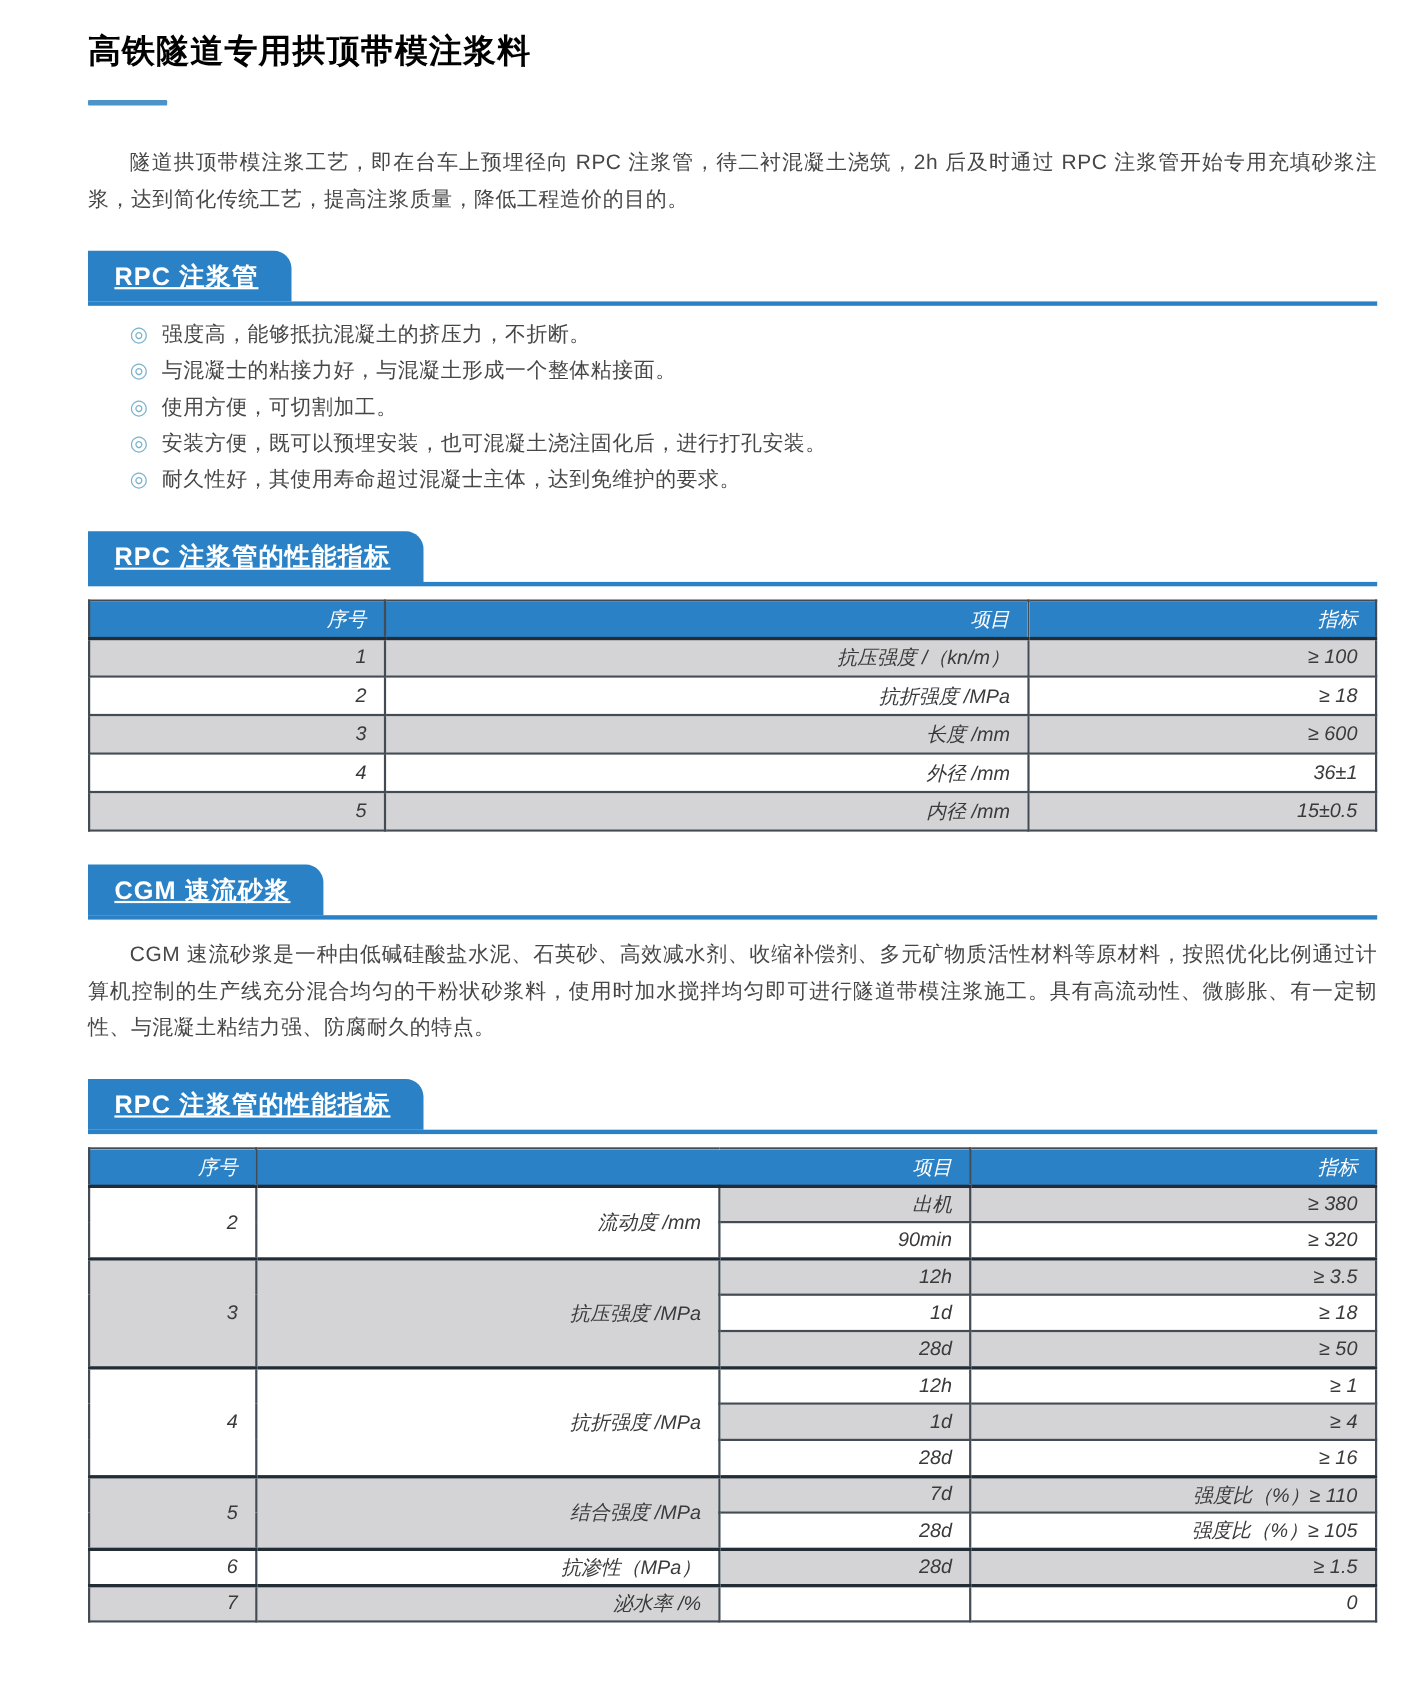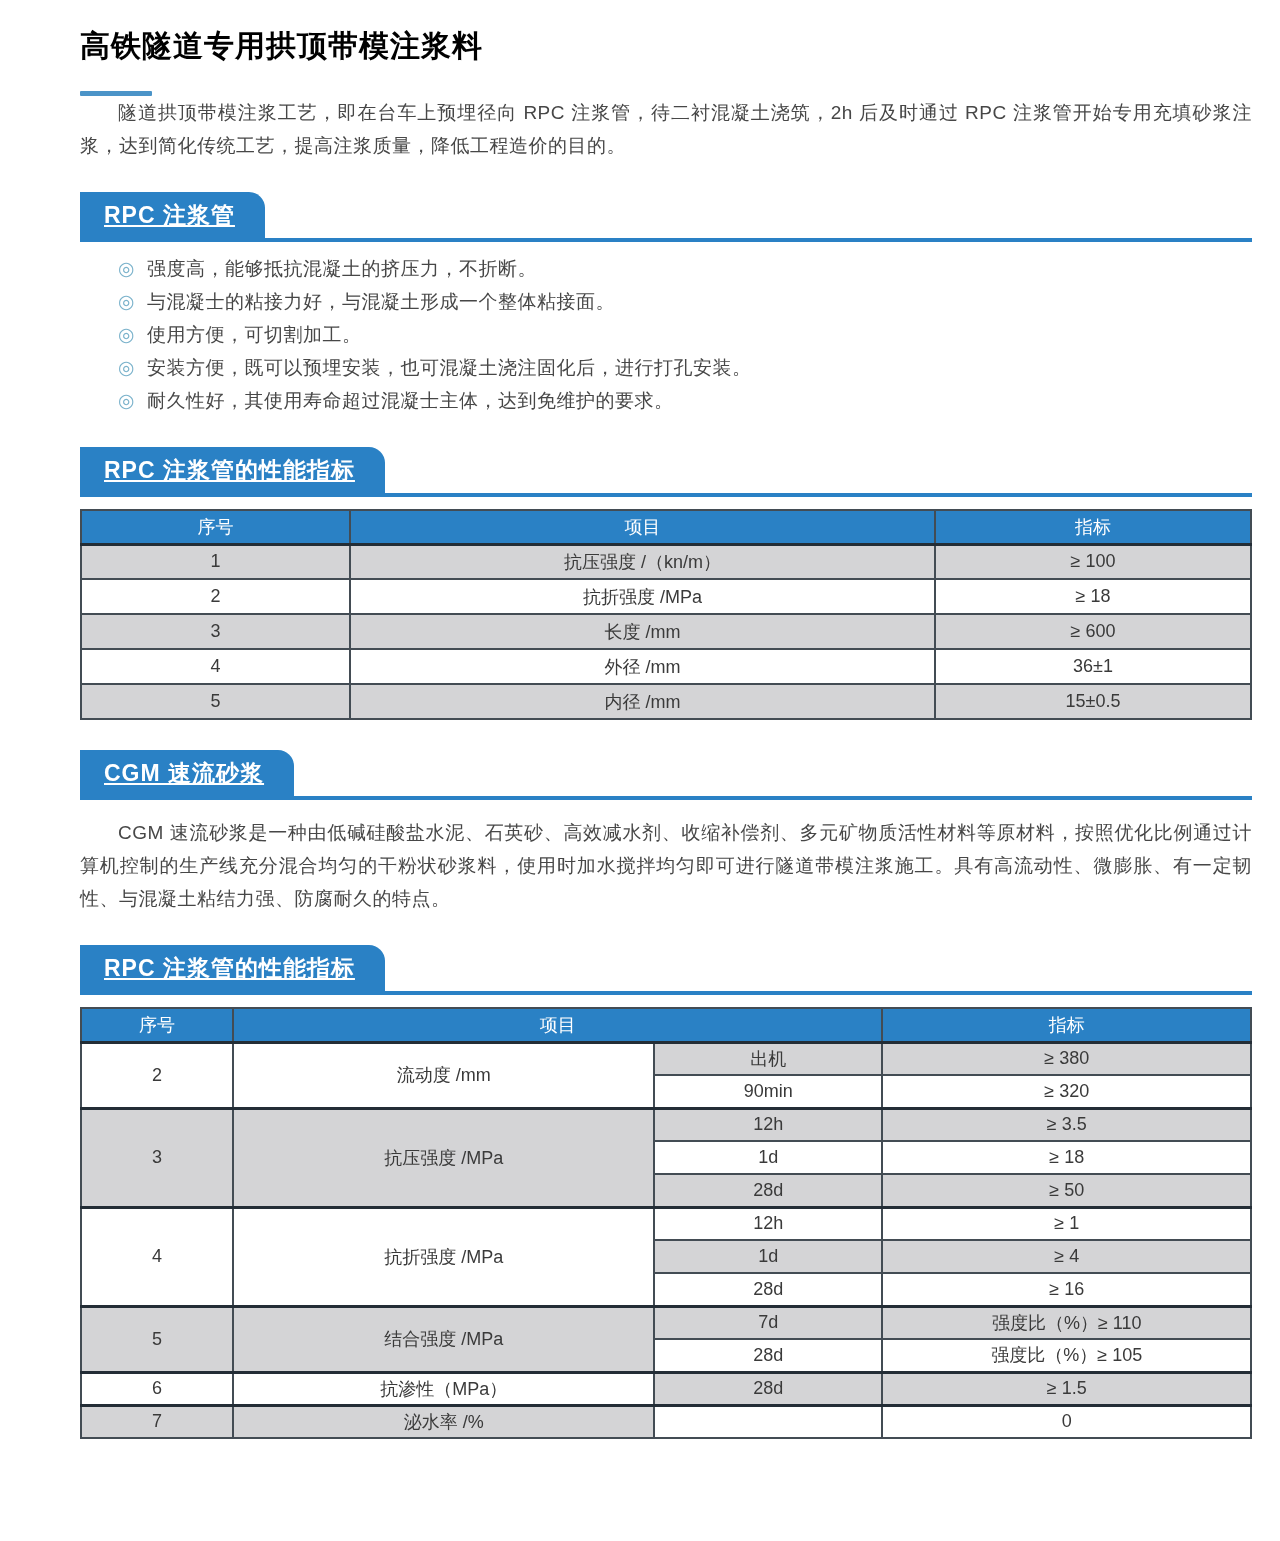--- a/index.html
+++ b/index.html
@@ -23,21 +23,21 @@
   
   .doc-title{
     color:#000000;font-size:30px;font-weight:bold;letter-spacing:1px;
   }
   .title-underline{
     width:72px;height:5px;background:#4b94c8;margin-top:24px;border-radius:1px;
   }
 
   
   .para{
-    font-size:19px;line-height:33px;color:var(--text);
+    margin-top:36px;font-size:19px;line-height:33px;color:var(--text);
     text-align:justify;text-indent:2em;letter-spacing:.5px;
   }
   .para.tight{margin-top:16px;}
 
   
   .banner{margin-top:30px;border-bottom:4px solid var(--accent);line-height:0;}
   .banner-tab{
     display:inline-block;background:var(--accent);color:#ffffff;
     font-size:23px;font-weight:bold;line-height:1;letter-spacing:1px;
     padding:12px 30px 11px 24px;border-radius:0 16px 0 0;text-decoration:underline;
@@ -51,22 +51,22 @@
     font-family:"DejaVu Sans",sans-serif;
   }
 
   
   table{
     width:100%;border-collapse:collapse;table-layout:fixed;
     margin-top:12px;font-size:18px;color:var(--table-text);
   }
   th,td{
     border:2px solid var(--border);
-    text-align:center;vertical-align:middle;
-    padding:0 16px;overflow:hidden;white-space:nowrap;
+    text-align:right;vertical-align:middle;
+    padding:0 16px;overflow:hidden;white-space:nowrap;font-style:italic;
   }
   thead th{
     background:var(--accent);color:#ffffff;font-weight:normal;
     font-size:18px;height:34px;border-bottom:3px solid var(--border-dark);
   }
   table{border:2px solid var(--border-dark);}
   .t1 tbody td{height:35px;}
   .t2 tbody td{height:33px;}
   tr.r-gray td{background:var(--gray-row);}
   tr.r-white td{background:#ffffff;}

